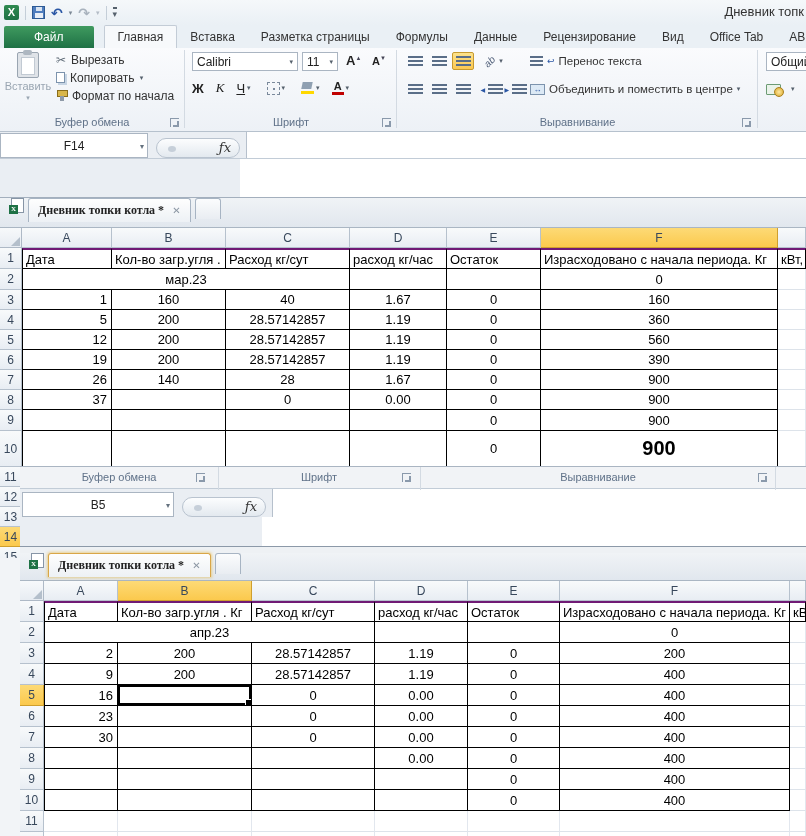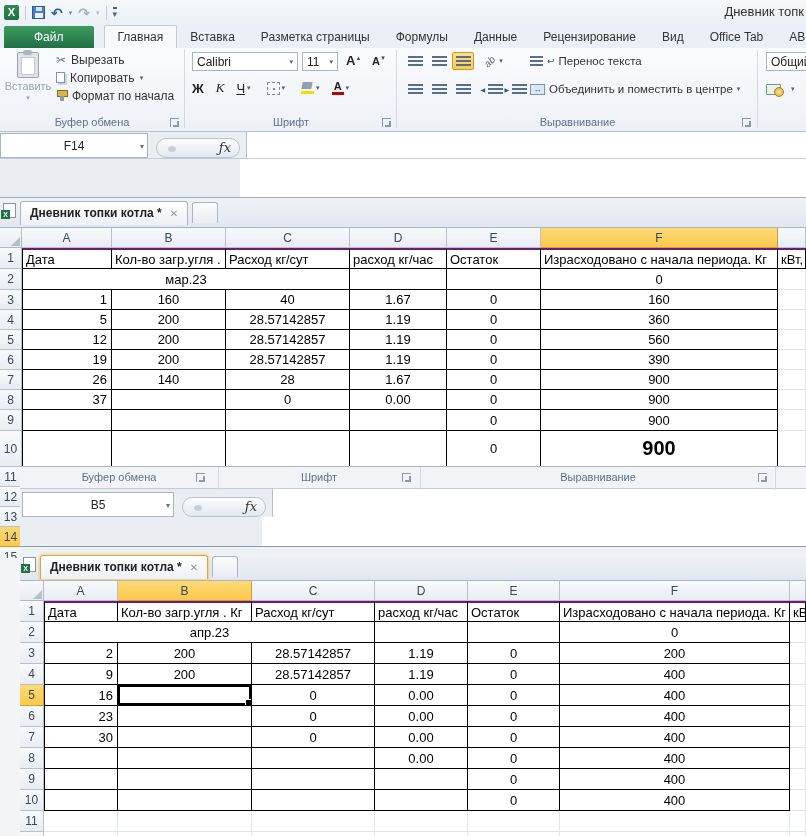--- a/index.html
+++ b/index.html
@@ -92,21 +92,21 @@
   .fxlbl{position:absolute;right:8px;top:1px;font-family:"DejaVu Serif",serif;font-style:italic;font-size:13px;color:#333;}
   .fbdiv{width:1px;height:100%;background:#b6c0cc;margin-left:6px;}
   .fbfield{flex:1;height:100%;background:#fff;}
   .gap1{position:absolute;left:0;top:159px;width:806px;height:39px;border-bottom:1px solid #a3afbd;
         background:linear-gradient(to right,#eaeef3 240px,#fff 240px);}
   
   .win{position:absolute;background:#fff;overflow:hidden;}
   .win1{left:0;top:198px;width:806px;height:360px;z-index:1;}
   .win2{left:20px;top:546px;width:786px;height:290px;z-index:3;border-top:1px solid #8c99a8;}
   .tabbar{height:30px;background:linear-gradient(#f0f3f6,#e1e7ee);border-bottom:1px solid #aab6c3;
-          display:flex;align-items:center;padding-left:3px;}
+          display:flex;align-items:flex-start;padding-left:11px;font-family:Liberation Serif, serif;}
   .spacer6{height:6px;background:#eef1f4;}
   .tabbar2{height:28px;}
   .i-doc{width:13px;height:15px;background:#fff;border:1px solid #8795a6;position:relative;margin:0 4px 4px 0;flex:0 0 auto;}
   .i-doc::before{content:'X';position:absolute;left:-3px;bottom:-2px;width:9px;height:9px;background:#1e7145;
                  color:#fff;font-size:7px;font-weight:bold;text-align:center;line-height:9px;}
   .doctab{display:flex;align-items:center;height:24px;background:linear-gradient(#fefefe,#edf1f5);
           border:1px solid #a7b4c3;border-bottom:none;border-radius:3px 3px 0 0;padding:0 9px;
           font-weight:bold;font-size:12px;color:#222;white-space:nowrap;}
   .doctab.warm{border-color:#d9a647;box-shadow:0 0 3px 1px rgba(230,180,60,.55);}
   .tclose{margin-left:8px;color:#8b96a3;font-weight:normal;font-size:10px;}

